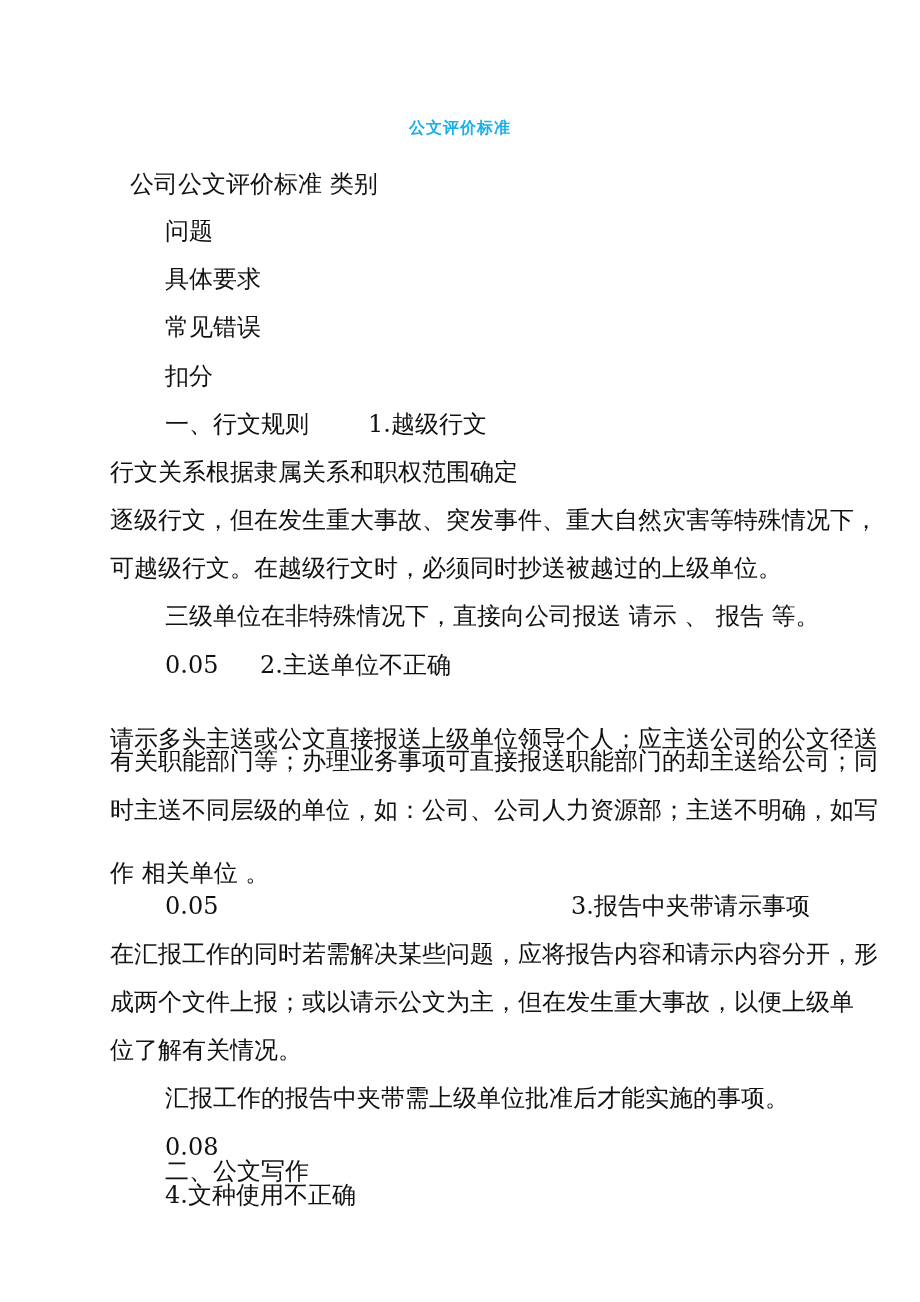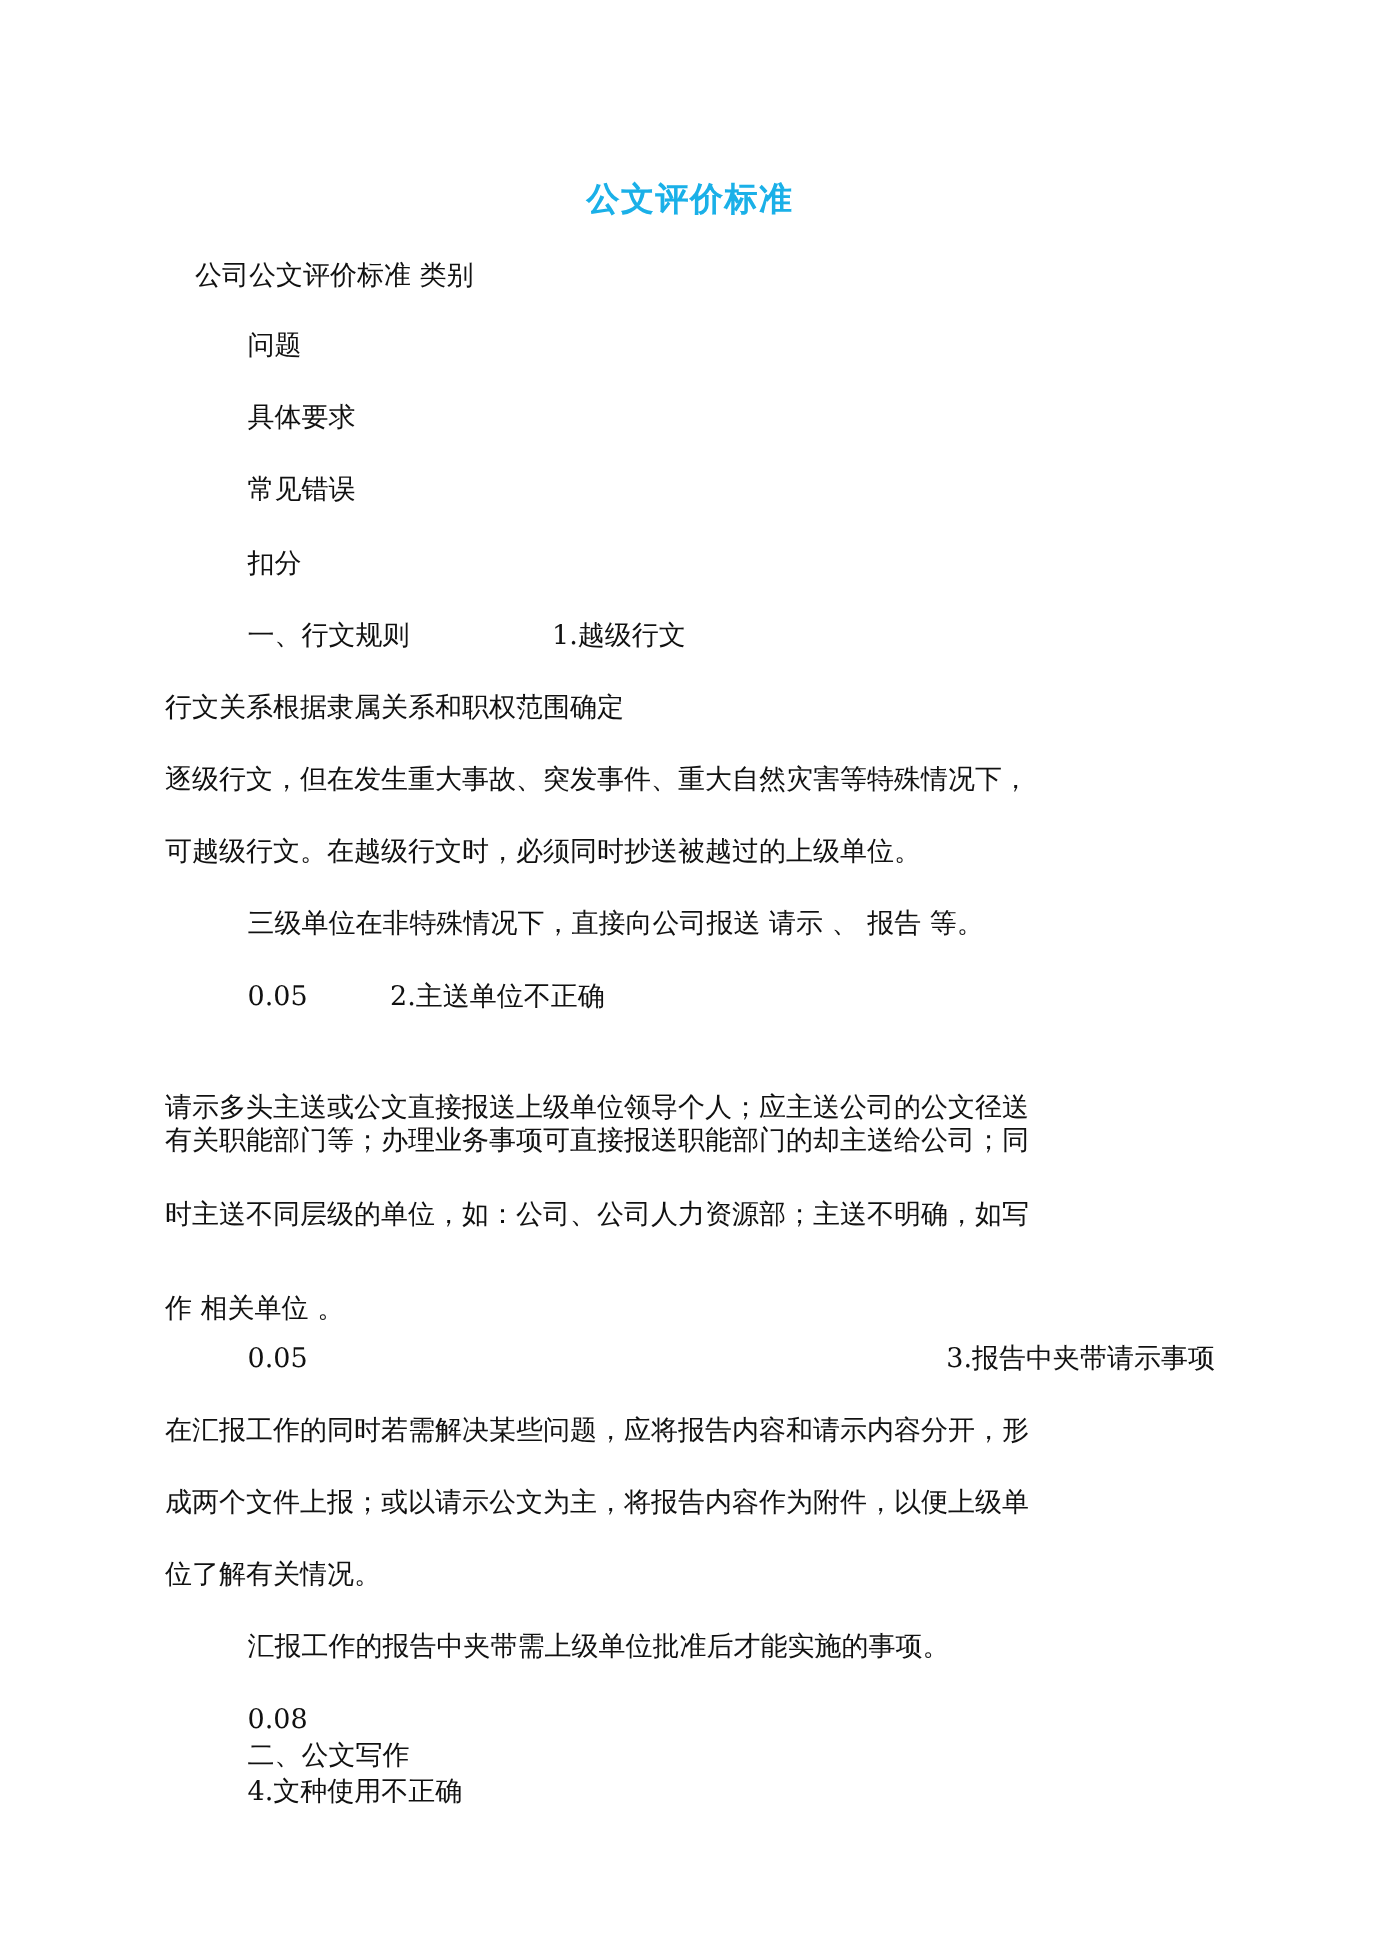--- a/index.html
+++ b/index.html
@@ -1,21 +1,21 @@
 <!DOCTYPE html>
 <html><head>
 <meta charset="utf-8">
 <style>
   html, body { margin: 0; padding: 0; background: #ffffff; }
   body { width: 920px; height: 1302px; position: relative; overflow: hidden;
          font-family: "DejaVu Serif", "Liberation Serif", serif; color: #111111; }
   .title { position: absolute; top: 118px; left: 0; width: 920px; text-align: center;
            font-family: "DejaVu Sans", "Liberation Sans", sans-serif; font-weight: bold;
-           font-size: 22px; color: #1ab0e8; letter-spacing: 1px; }
-  .line { position: absolute; left: 110px; width: 700px; font-size: 18px; line-height: 24px; white-space: nowrap; }
+           font-size: 16px; color: #1ab0e8; letter-spacing: 1px; }
+  .line { position: absolute; left: 110px; width: 700px; font-size: 24px; line-height: 24px; white-space: nowrap; }
   .indent { left: 165px; width: 645px; }
   .l1 { left: 130px; }
   .row { display: flex; justify-content: space-between; }
   .row span { display: inline-block; }
 </style>
 </head>
 <body>
 
 <div class="title">公文评价标准</div>
 
@@ -42,21 +42,21 @@
 <div class="line" style="top:727px;">请示多头主送或公文直接报送上级单位领导个人；应主送公司的公文径送</div>
 <div class="line" style="top:749px;">有关职能部门等；办理业务事项可直接报送职能部门的却主送给公司；同</div>
 <div class="line" style="top:750px;margin-top:48px;">时主送不同层级的单位，如：公司、公司人力资源部；主送不明确，如写</div>
 <div class="line" style="top:861px;">作 相关单位 。</div>
 
 <div class="line indent row" style="top:894px;">
   <span>0.05</span>
   <span>3.报告中夹带请示事项</span>
 </div>
 <div class="line" style="top:942px;">在汇报工作的同时若需解决某些问题，应将报告内容和请示内容分开，形</div>
-<div class="line" style="top:990px;">成两个文件上报；或以请示公文为主，将报告内容作为附件，以便上级单</div>
+<div class="line" style="top:990px;">成两个文件上报；或以请示公文为主，但在发生重大事故，以便上级单</div>
 <div class="line" style="top:1038px;">位了解有关情况。</div>
 <div class="line indent" style="top:1086px;">汇报工作的报告中夹带需上级单位批准后才能实施的事项。</div>
 
 <div class="line indent row" style="top:1135px;flex-direction:column;">
   <span>0.08</span>
   <span>二、公文写作</span>
   <span>4.文种使用不正确</span>
 </div>
 
 </body></html>

